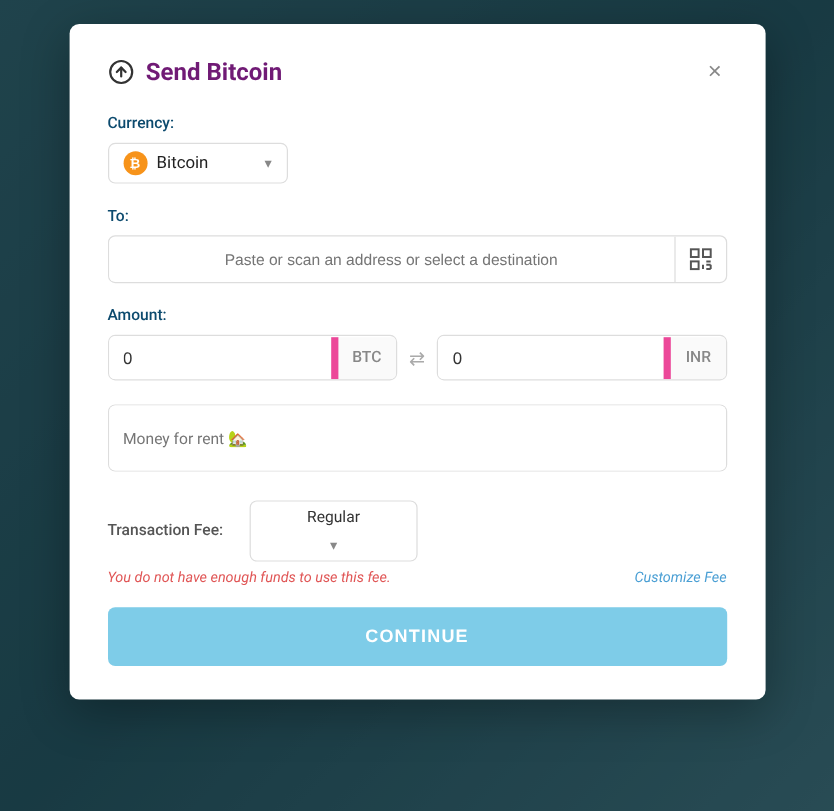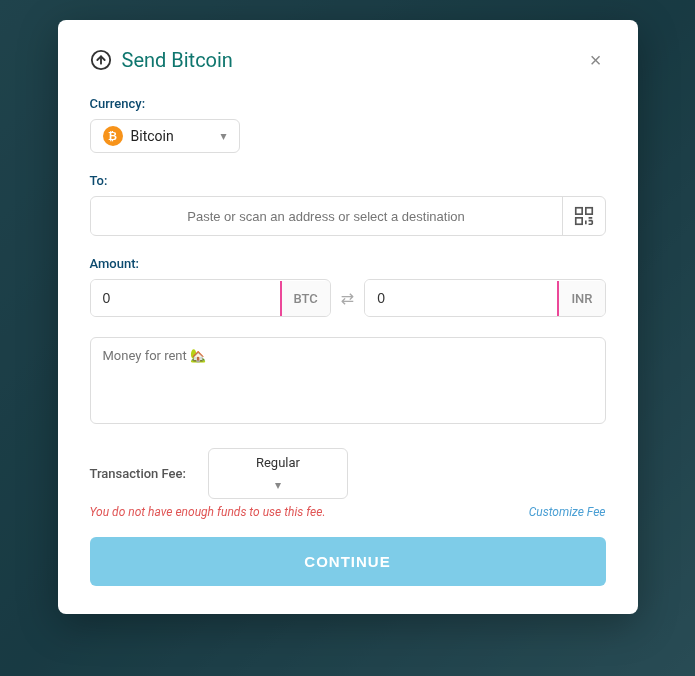--- a/index.html
+++ b/index.html
@@ -54,22 +54,22 @@
     }
 
     .send-icon {
       width: 22px;
       height: 22px;
       color: #333;
     }
 
     .modal-title {
       font-size: 20px;
-      font-weight: 400;
-      color: #0f766e;
+      font-weight: 700;
+      color: #701a75;
     }
 
     .close-btn {
       background: none;
       border: none;
       cursor: pointer;
       color: #888;
       font-size: 20px;
       line-height: 1;
       padding: 2px 4px;
@@ -175,21 +175,21 @@
       font-size: 14px;
       color: #333;
       min-width: 0;
     }
 
     .amount-currency {
       padding: 10px 12px;
       font-size: 13px;
       color: #888;
       background: #fafafa;
-      border-left: 2px solid #ec4899;
+      border-left: 6px solid #ec4899;
       font-weight: 500;
       text-align: center;
     }
 
     .swap-icon {
       color: #aaa;
       font-size: 16px;
       flex-shrink: 0;
     }
 
@@ -210,25 +210,25 @@
       justify-content: center;
       font-size: 10px;
       color: #888;
       cursor: pointer;
     }
 
     .description-textarea {
       width: 100%;
       border: 1px solid #ddd;
       border-radius: 6px;
-      padding: 10px 12px;
+      padding: 20px 12px;
       font-size: 13px;
       color: #bbb;
       resize: none;
-      height: 87px;
+      height: 56px;
       outline: none;
       font-family: inherit;
     }
 
     .fee-row {
       display: flex;
       align-items: center;
       gap: 22px;
       margin-bottom: 6px;
     }

